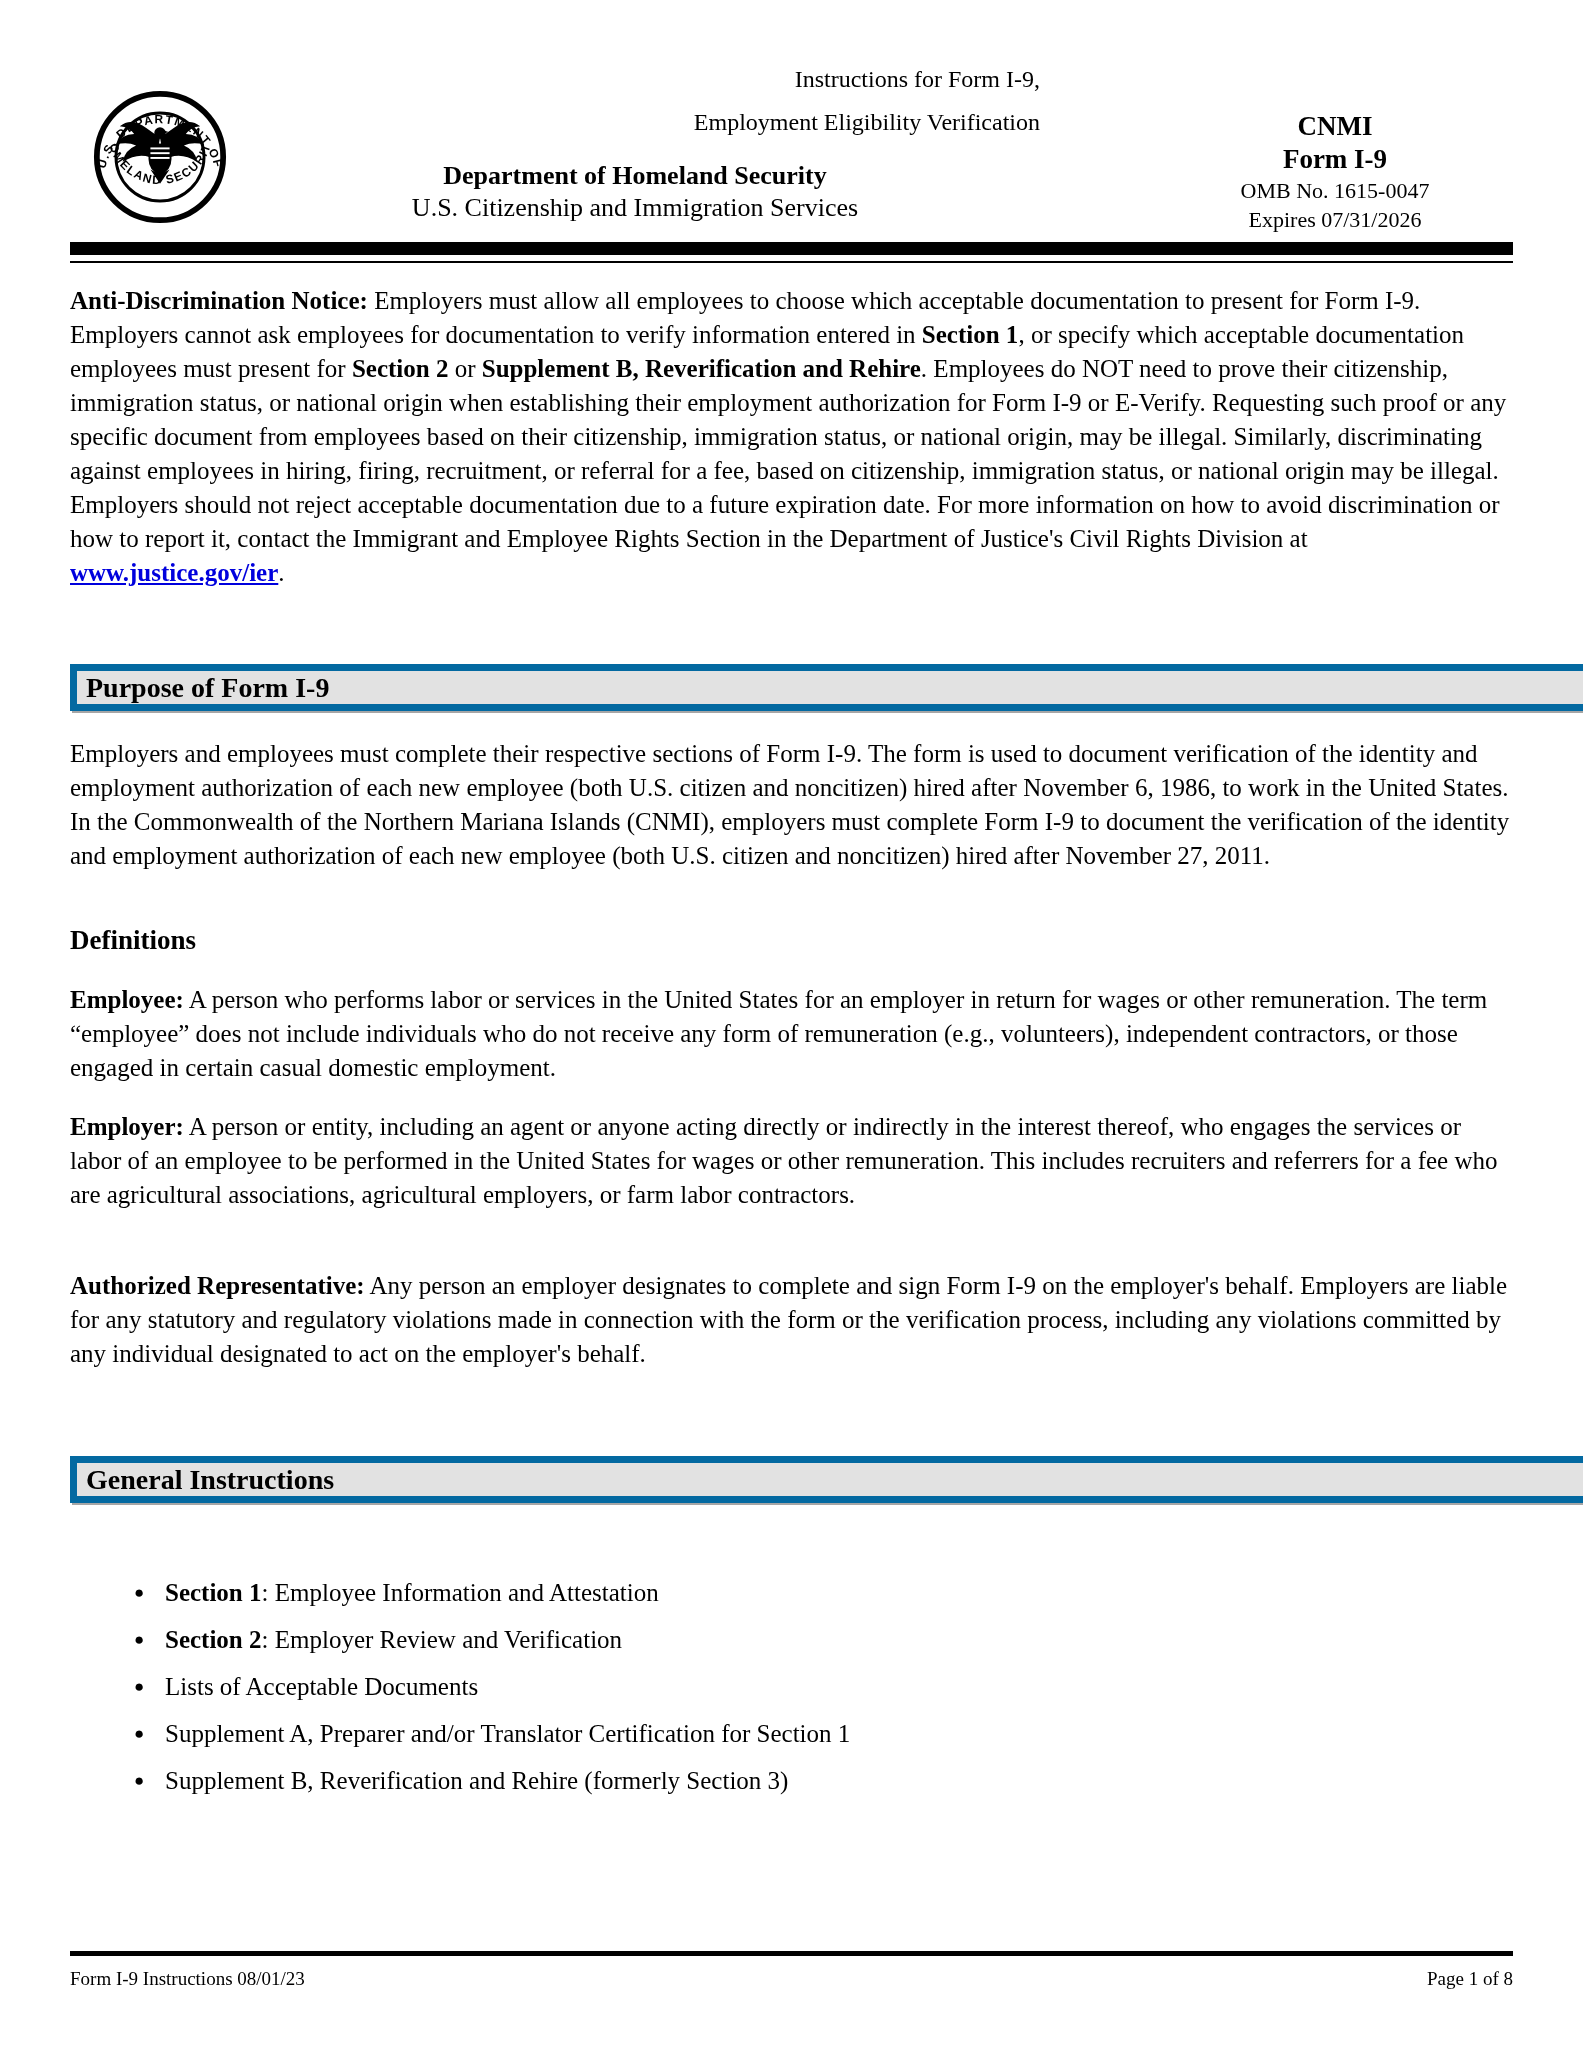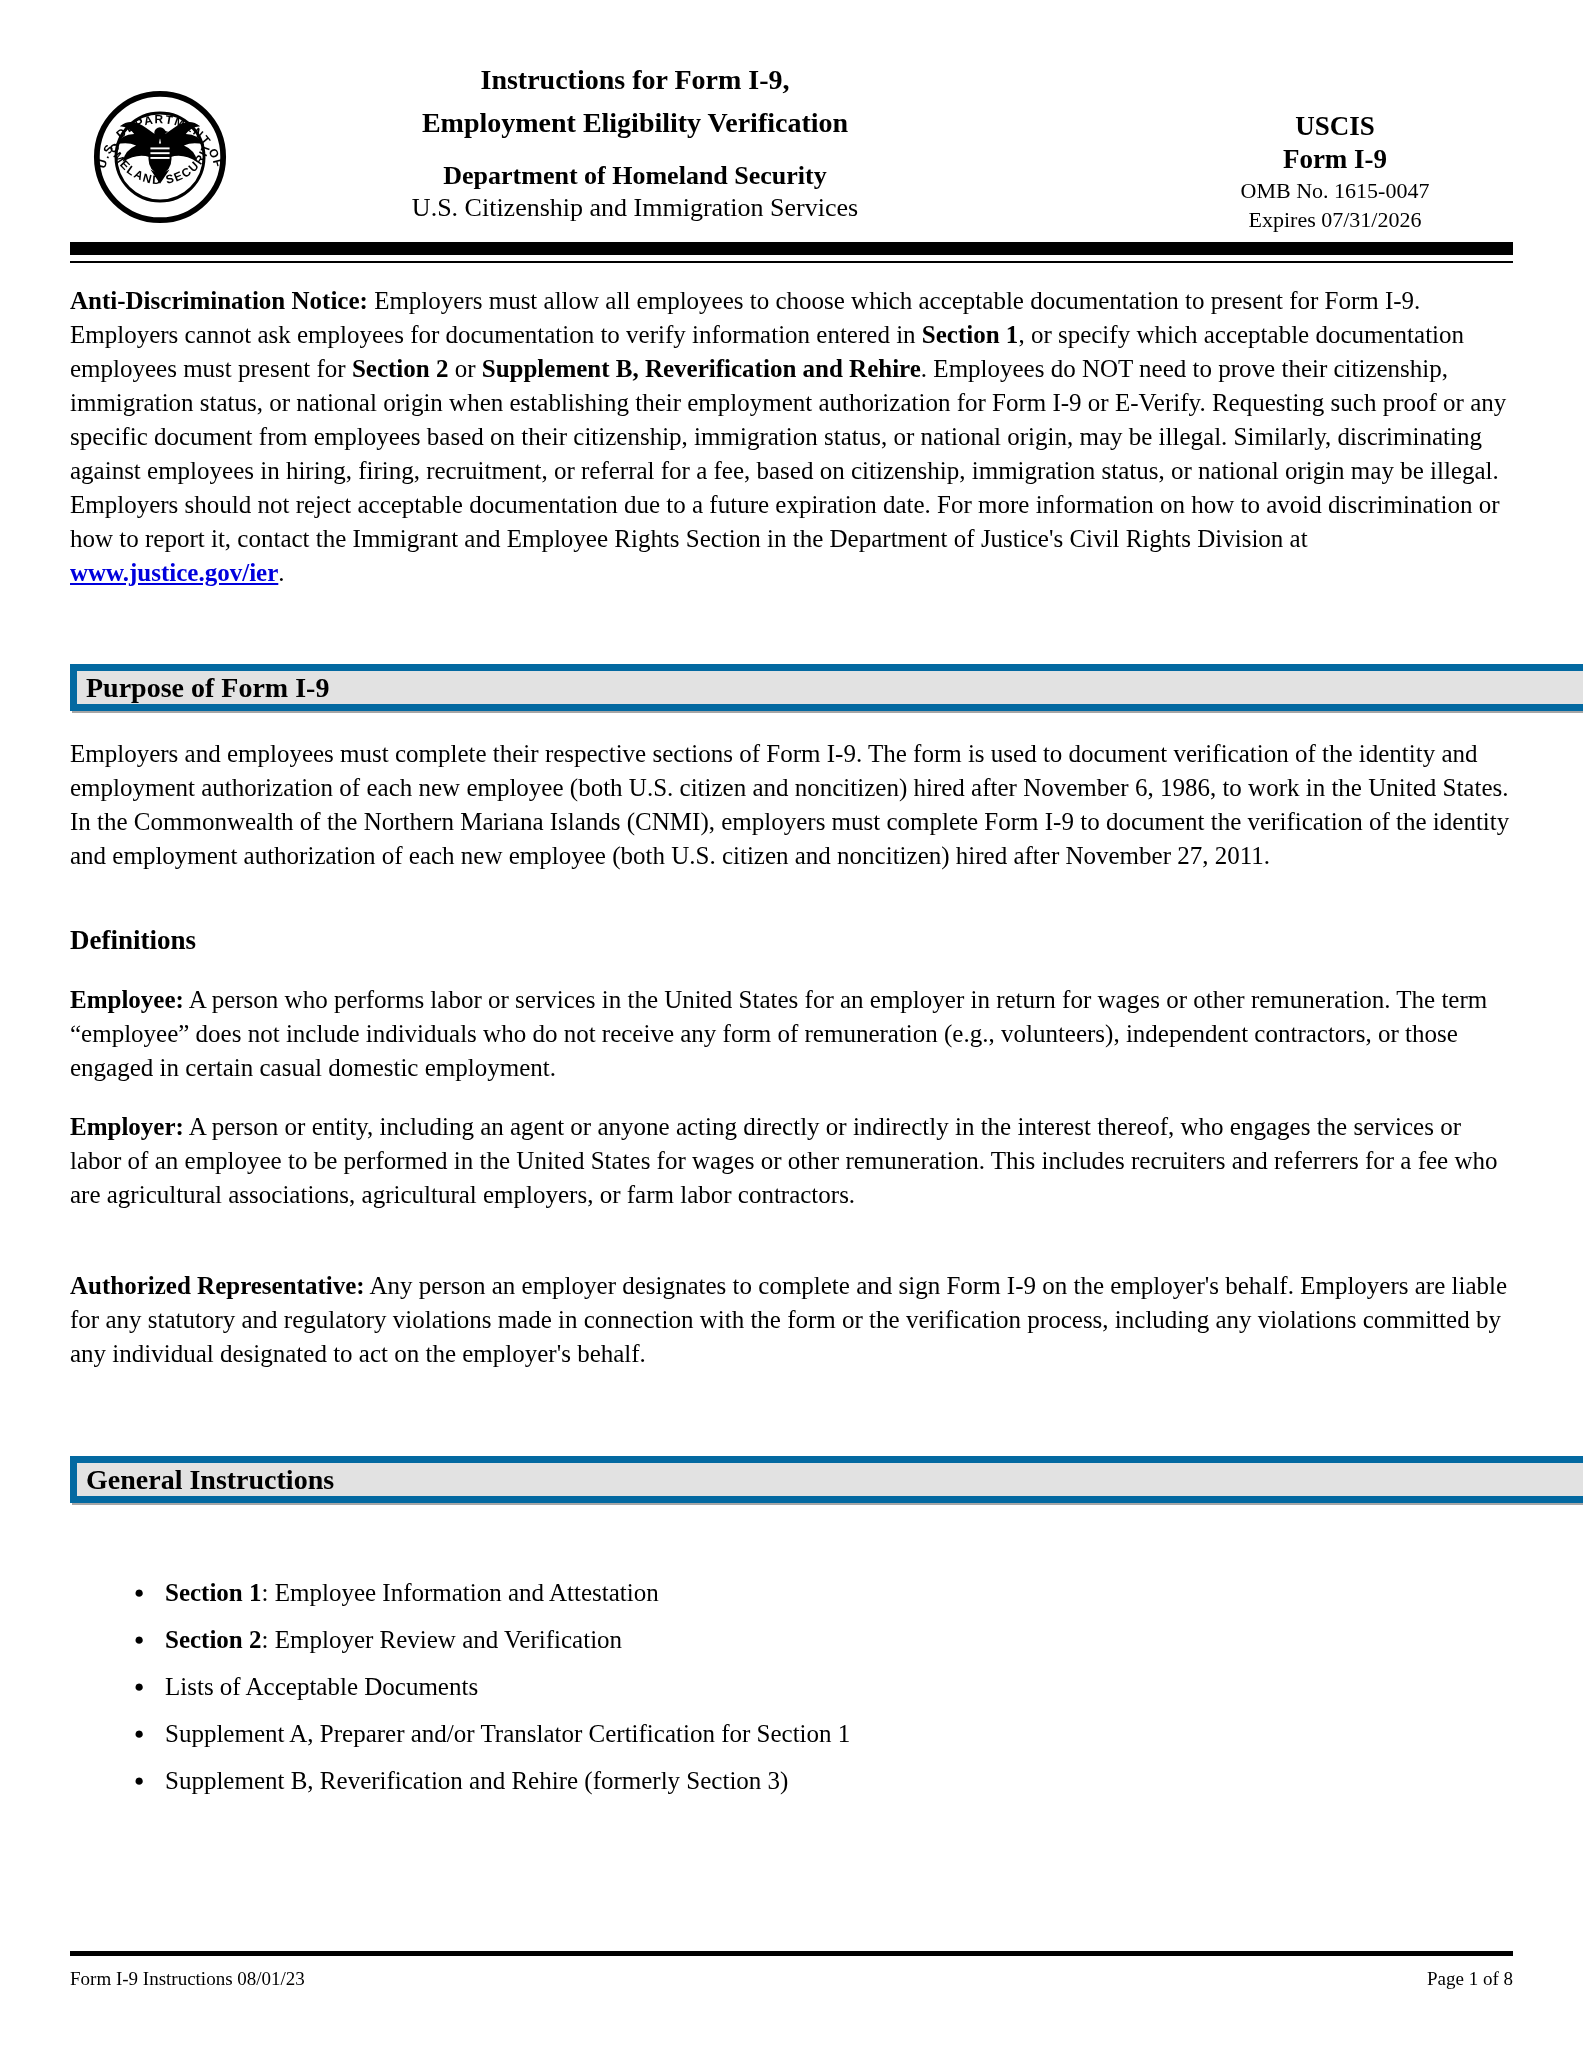--- a/index.html
+++ b/index.html
@@ -11,21 +11,21 @@
     font-family:"Liberation Serif", serif;
     color:#000;
     margin:0 auto;
     overflow:hidden;
   }
   .abs { position:absolute; left:70px; width:1443px; }
 
   
   .seal { position:absolute; left:93px; top:90px; width:134px; height:134px; }
   .hdr-center { position:absolute; left:230px; top:58px; width:810px; text-align:center; }
-  .title-line { font-size:28px; font-weight:bold; line-height:43px; }
+  .title-line { font-size:24px; font-weight:normal; line-height:43px;text-align:right; }
   .agency-bold { font-size:26px; font-weight:bold; line-height:33px; margin-top:15px; }
   .agency-reg  { font-size:26px; line-height:32px; }
   .hdr-right { position:absolute; left:1180px; top:110px; width:310px; text-align:center; }
   .hr-b { font-size:27px; font-weight:bold; line-height:33px; }
   .hr-r { font-size:22px; line-height:29px; }
 
   .bar-thick { position:absolute; left:70px; width:1443px; top:242px; height:13px; background:#000; }
   .bar-thin  { position:absolute; left:70px; width:1443px; top:261px; height:2px;  background:#000; }
 
   .body-text { font-size:25px; line-height:34px; }
@@ -83,21 +83,21 @@
   </svg>
 
   <div class="hdr-center">
     <div class="title-line">Instructions for Form I-9,</div>
     <div class="title-line">Employment Eligibility Verification</div>
     <div class="agency-bold">Department of Homeland Security</div>
     <div class="agency-reg">U.S. Citizenship and Immigration Services</div>
   </div>
 
   <div class="hdr-right">
-    <div class="hr-b">USCIS</div>
+    <div class="hr-b">CNMI</div>
     <div class="hr-b">Form I-9</div>
     <div class="hr-r">OMB No. 1615-0047</div>
     <div class="hr-r">Expires 07/31/2026</div>
   </div>
 
   <div class="bar-thick"></div>
   <div class="bar-thin"></div>
 
   <p class="abs body-text" style="top:284px;"><span class="b">Anti-Discrimination Notice:</span><span>  Employers must allow all employees to choose which acceptable documentation to present for Form I-9.  Employers cannot ask employees for documentation to verify information entered in </span><span class="b">Section 1</span><span>, or specify which acceptable documentation employees must present for </span><span class="b">Section 2</span><span> or </span><span class="b">Supplement B, Reverification and Rehire</span><span>. Employees do NOT need to prove their citizenship, immigration status, or national origin when establishing their employment authorization for Form I-9 or E-Verify.  Requesting such proof or any specific document from employees based on their citizenship, immigration status, or national origin, may be illegal.  Similarly, discriminating against employees in hiring, firing, recruitment, or referral for a fee, based on citizenship, immigration status, or national origin may be illegal.  Employers should not reject acceptable documentation due to a future expiration date.  For more information on how to avoid discrimination or how to report it, contact the Immigrant and Employee Rights Section in the Department of Justice's Civil Rights Division at </span><a class="doc-link" href="#" style="color: rgb(0, 0, 221);">www.justice.gov/ier</a><span>.</span></p>
 

